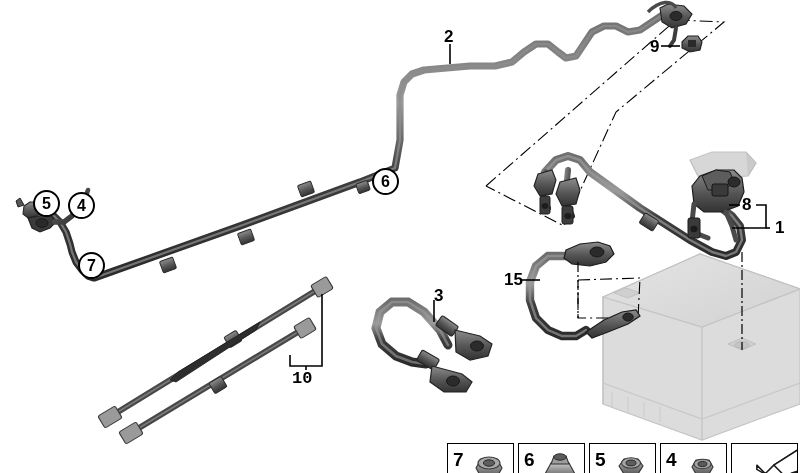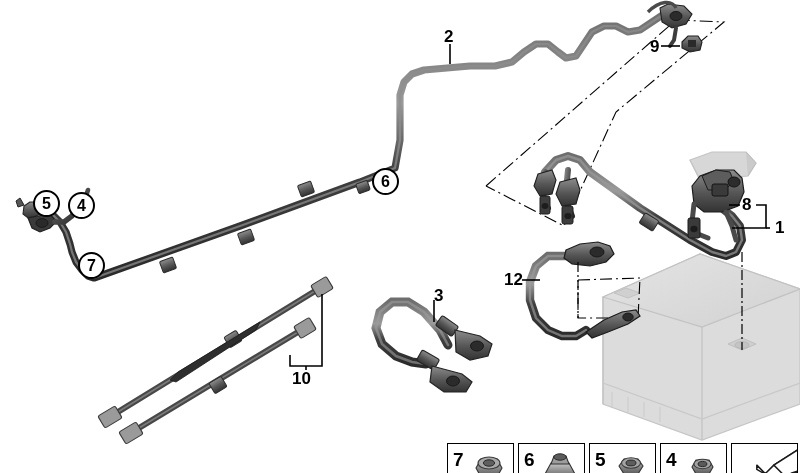--- a/index.html
+++ b/index.html
@@ -305,23 +305,23 @@
   </svg>
 
   <div class="lbl" style="left:444px; top:28px;">2</div>
   <div class="lbl" style="left:650px; top:38px;">9</div>
   <div class="clbl" style="left:33px; top:190px;">5</div>
   <div class="clbl" style="left:68px; top:192px;">4</div>
   <div class="clbl" style="left:78px; top:252px;">7</div>
   <div class="clbl" style="left:372px; top:168px;">6</div>
   <div class="lbl" style="left:742px; top:196px;">8</div>
   <div class="lbl" style="left:775px; top:219px;">1</div>
-  <div class="lbl" style="left:504px; top:271px;">12</div>
+  <div class="lbl" style="left:504px; top:271px;">15</div>
   <div class="lbl" style="left:434px; top:287px;">3</div>
-  <div class="lbl" style="left:292px; top:370px;">10</div>
+  <div class="lbl" style="left:292px; top:370px;font-family:Liberation Mono, monospace;">10</div>
 
   <div class="legend-strip">
 
     <div class="legend-box">
       <span class="legend-num">7</span>
       <svg class="legend-glyph" viewBox="0 0 42 32">
         <path d="M8,18 L13,9 L29,9 L34,18 L29,27 L13,27 Z" fill="url(#nutG)" stroke="#333" stroke-width="1.1"></path>
         <ellipse cx="21" cy="13" rx="11" ry="6" fill="#a8a8a8" stroke="#3a3a3a" stroke-width="1.1"></ellipse>
         <ellipse cx="21" cy="13" rx="5.6" ry="3.2" fill="#5f5f5f" stroke="#2a2a2a" stroke-width="1"></ellipse>
       </svg>

